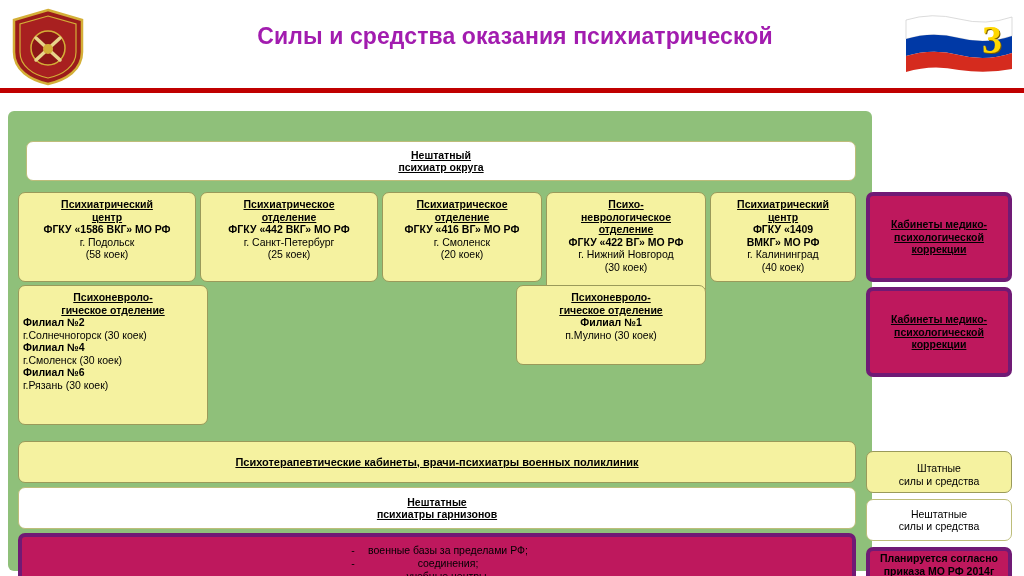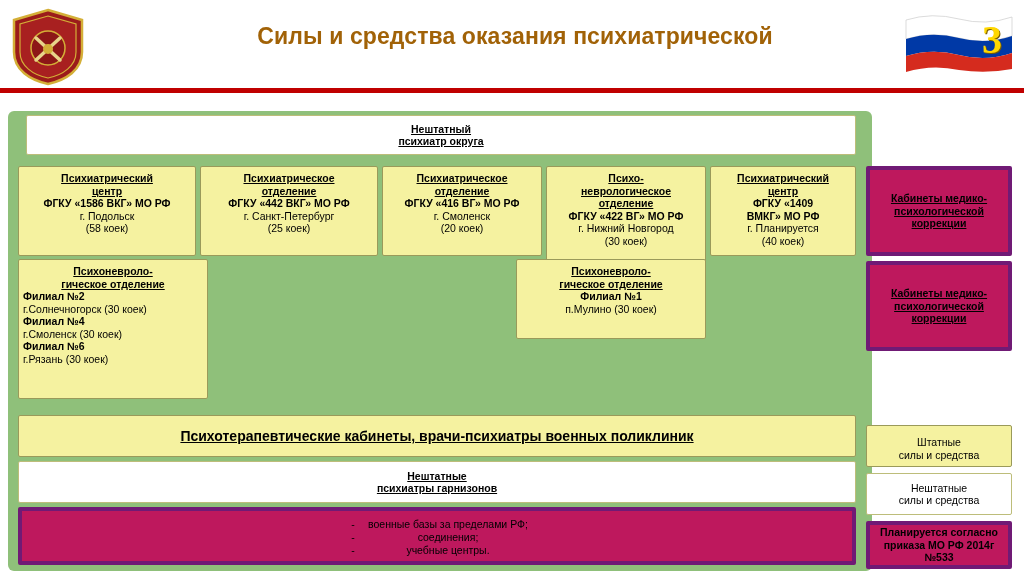--- a/index.html
+++ b/index.html
@@ -14,21 +14,21 @@
   .header{
     position:absolute;left:0;top:0;width:1024px;height:92px;
     background:#ffffff;
   }
   .emblem{
     position:absolute;left:10px;top:8px;width:76px;height:78px;
   }
   .title{
     position:absolute;left:150px;top:22px;width:730px;
     text-align:center;
-    color:#a16207;
+    color:#a21caf;
     font-weight:bold;
     font-size:23px;
     line-height:29px;
     letter-spacing:0.1px;
   }
   .flag-box{
     position:absolute;right:10px;top:12px;width:110px;height:62px;
   }
   .flag-num{
     position:absolute;right:22px;top:16px;
@@ -46,27 +46,28 @@
     background:#ffffff;
   }
   .greenpanel{
     position:absolute;left:8px;top:18px;width:864px;height:460px;
     background:#8fc07a;border-radius:6px;
   }
   .box{
     position:absolute;
     box-sizing:border-box;
     border:1px solid #9a9a5a;
-    border-radius:2px;
+    border-radius:7px;
     background:#f5f2a0;
     text-align:center;
     font-size:10.5px;
     line-height:12.5px;
     color:#000;
     padding:5px 4px;
+    margin-top:26px;
   }
   .box b{font-weight:bold;}
   .u{text-decoration:underline;}
   .green-box{
     background:#be185d;border:4px solid #701a75;
   }
   .white-box{background:#ffffff;border:1px solid #bdbd7a;}
   
   #nonstaff-psych{left:26px;top:22px;width:830px;height:40px;
     display:flex;align-items:center;justify-content:center;}
@@ -75,21 +76,21 @@
   #b3{left:382px;top:73px;width:160px;height:90px;}
   #b4{left:546px;top:73px;width:160px;height:105px;}
   #b5{left:710px;top:73px;width:146px;height:90px;}
   #b6{left:18px;top:166px;width:190px;height:140px;text-align:left;}
   #b7{left:516px;top:166px;width:190px;height:80px;}
   #green1{left:866px;top:73px;width:146px;height:90px;
     display:flex;align-items:center;justify-content:center;}
   #green2{left:866px;top:168px;width:146px;height:90px;
     display:flex;align-items:center;justify-content:center;}
   #psycho-cab{left:18px;top:322px;width:838px;height:42px;
-    display:flex;align-items:center;justify-content:center;font-size:14px;}
+    display:flex;align-items:center;justify-content:center;font-size:11px;}
   #nonstaff-garrison{left:18px;top:368px;width:838px;height:42px;
     display:flex;align-items:center;justify-content:center;}
   #group-support{left:18px;top:414px;width:838px;height:58px;padding-top:4px;}
   #r1{left:866px;top:332px;width:146px;height:42px;
     display:flex;align-items:flex-end;justify-content:center;}
   #r2{left:866px;top:380px;width:146px;height:42px;
     display:flex;align-items:center;justify-content:center;}
   #r3{left:866px;top:428px;width:146px;height:48px;
     display:flex;align-items:center;justify-content:center;font-weight:bold;}
   .grouplist{
@@ -173,21 +174,21 @@
     <div><b>ФГКУ «422 ВГ» МО РФ</b></div>
     <div>г. Нижний Новгород</div>
     <div>(30 коек)</div>
   </div>
 
   <div class="box" id="b5">
     <div class="u"><b>Психиатрический</b></div>
     <div class="u"><b>центр</b></div>
     <div><b>ФГКУ «1409</b></div>
     <div><b>ВМКГ» МО РФ</b></div>
-    <div>г. Планируется</div>
+    <div>г. Калининград</div>
     <div>(40 коек)</div>
   </div>
 
   <div class="box" id="b6">
     <div style="text-align:center;" class="u"><b>Психоневроло-</b></div>
     <div style="text-align:center;" class="u"><b>гическое отделение</b></div>
     <div><b>Филиал №2</b></div>
     <div>г.Солнечногорск  (30 коек)</div>
     <div><b>Филиал №4</b></div>
     <div>г.Смоленск (30 коек)</div>

